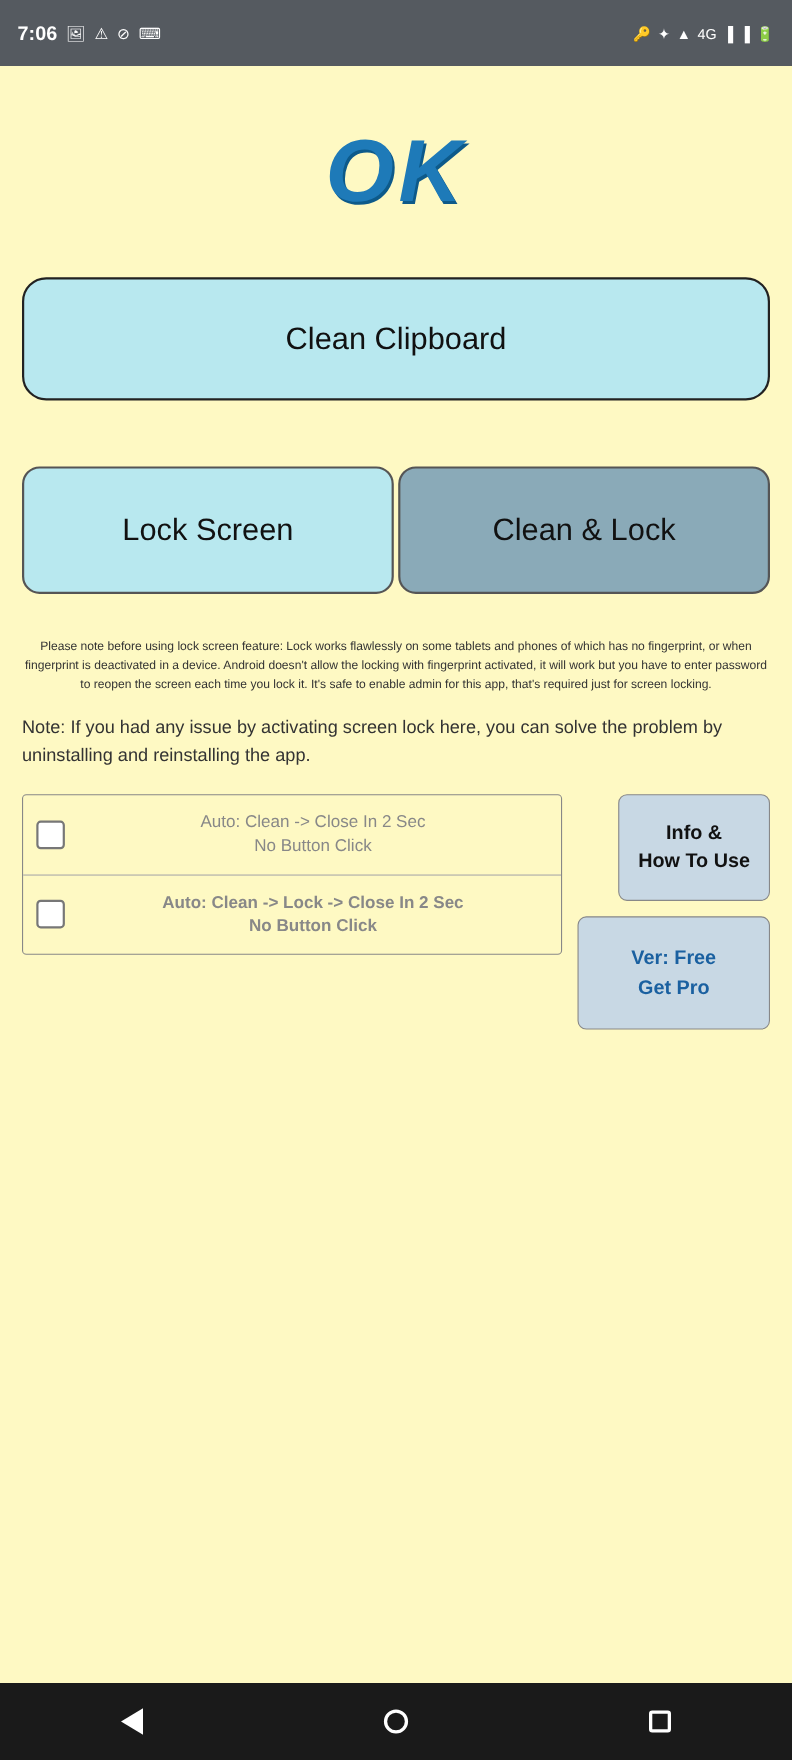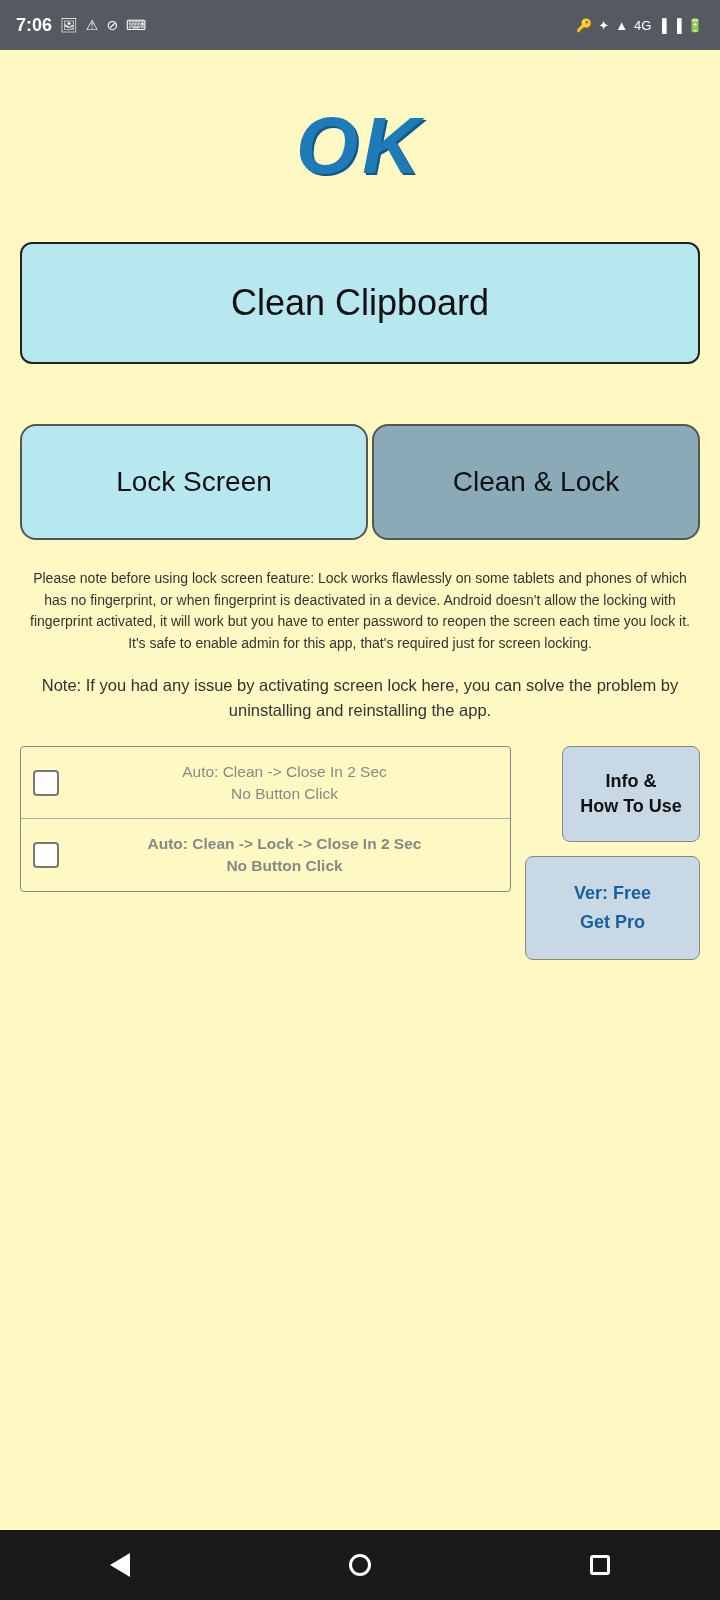--- a/index.html
+++ b/index.html
@@ -9,21 +9,21 @@
       width: 720px;
       min-height: 1600px;
       background: #c5cfe0;
       font-family: sans-serif;
       display: flex;
       flex-direction: column;
     }
 
     
     .status-bar {
-      height: 50px;
+      height: 60px;
       background: #555a60;
       display: flex;
       align-items: center;
       justify-content: space-between;
       padding: 0 16px;
       flex-shrink: 0;
     }
     .status-left {
       display: flex;
       align-items: center;
@@ -68,82 +68,82 @@
       margin-bottom: 50px;
       font-style: italic;
     }
 
     
     .clean-clipboard-btn {
       width: 100%;
       max-width: 680px;
       background: #b8e8ef;
       border: 2.5px solid #222;
-      border-radius: 12px;
+      border-radius: 22px;
       padding: 38px 32px;
-      font-size: 36px;
+      font-size: 28px;
       font-weight: 500;
       color: #111;
       text-align: center;
       cursor: pointer;
       margin-bottom: 60px;
     }
 
     
     .two-btn-row {
       display: flex;
       width: 100%;
       max-width: 680px;
       gap: 4px;
-      margin-bottom: 28px;
+      margin-bottom: 40px;
     }
 
     .lock-screen-btn {
       flex: 1;
       background: #b8e8ef;
       border: 2px solid #555;
       border-radius: 16px;
       padding: 40px 10px;
       font-size: 28px;
       font-weight: 500;
       color: #111;
       text-align: center;
       cursor: pointer;
     }
 
     .clean-lock-btn {
       flex: 1;
       background: #8aaab8;
       border: 2px solid #555;
       border-radius: 16px;
-      padding: 40px 0;
+      padding: 40px 10px;
       font-size: 28px;
       font-weight: 500;
       color: #111;
       text-align: center;
       cursor: pointer;
     }
 
     
     .notice-text {
       width: 100%;
       max-width: 680px;
-      font-size: 14px;
+      font-size: 11px;
       color: #333;
       text-align: center;
       line-height: 1.55;
       margin-bottom: 18px;
     }
 
     .note-text {
       width: 100%;
       max-width: 680px;
       font-size: 16.5px;
       color: #333;
-      text-align: center;
+      text-align: left;
       line-height: 1.55;
       margin-bottom: 22px;
     }
 
     
     .bottom-area {
       width: 100%;
       max-width: 680px;
       display: flex;
       gap: 14px;

